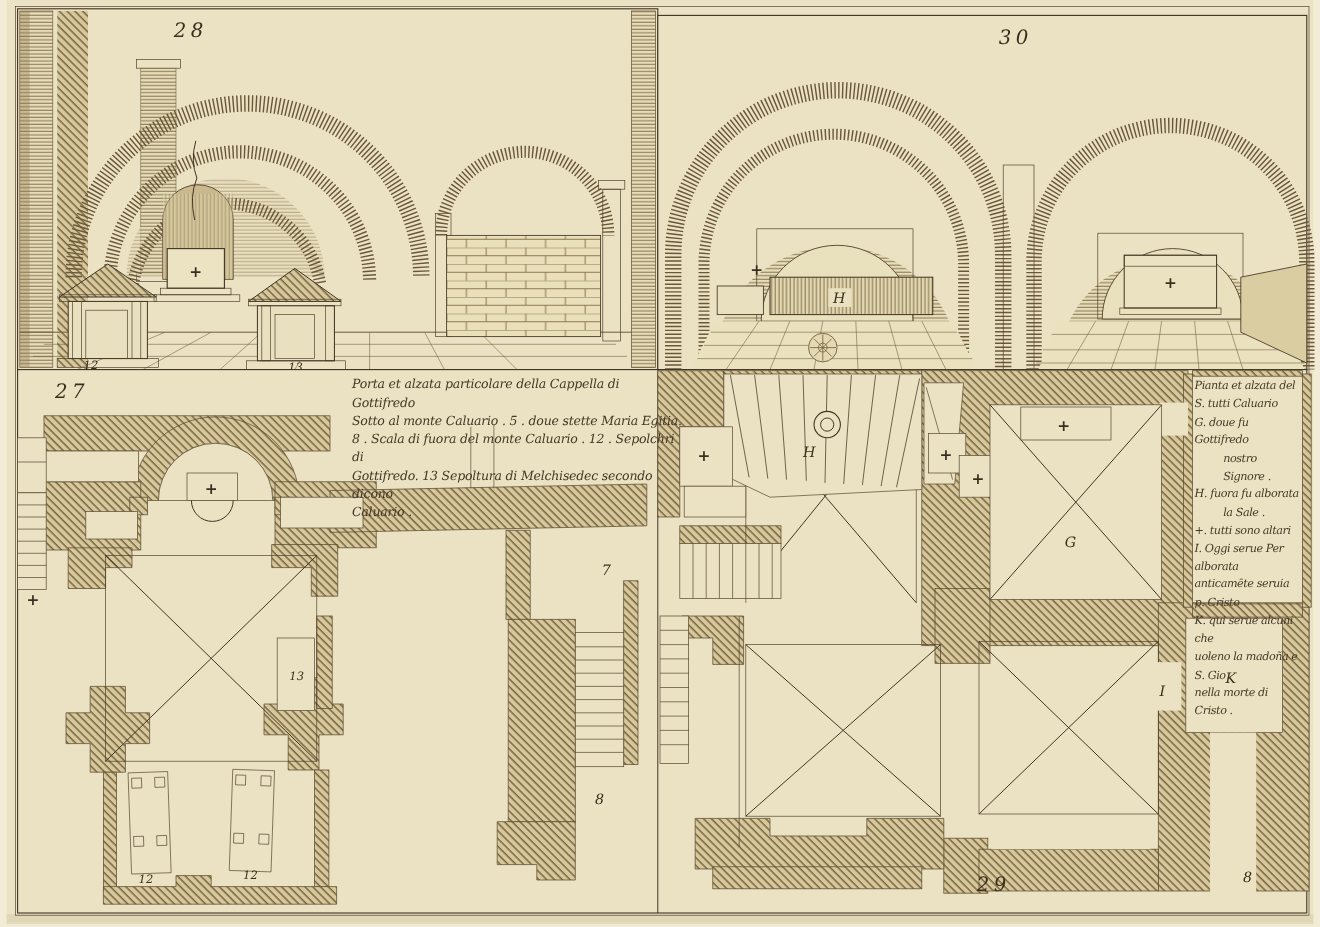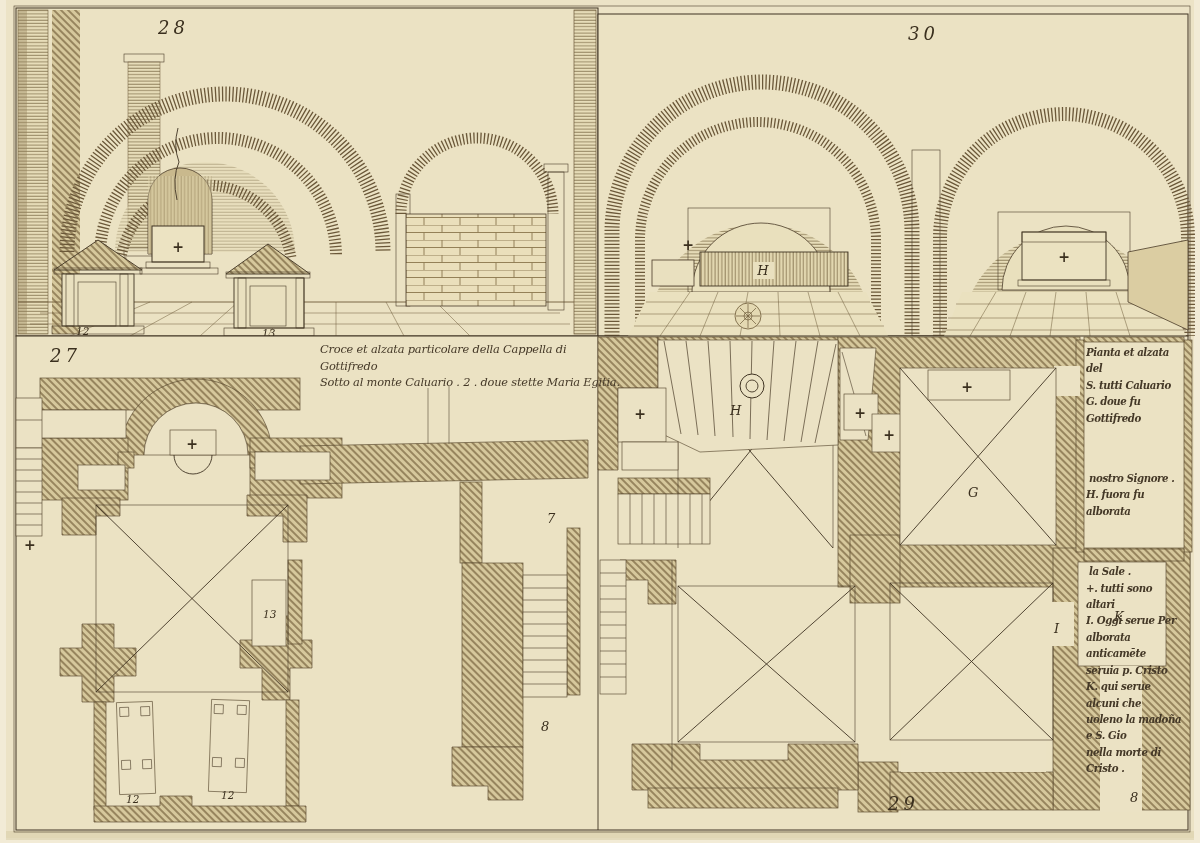--- a/index.html
+++ b/index.html
@@ -14,22 +14,22 @@
   .med{stroke:#3f3322;stroke-width:.9;fill:none;}
   .ring{fill:none;stroke:#6b5839;stroke-dasharray:1.3 2.2;}
   .lbl{font-family:"DejaVu Serif",serif;font-style:italic;fill:#3a2f1e;}
   .n18{font-size:18px;letter-spacing:4px;}
   .n13{font-size:13px;}
   .n10{font-size:10.5px;}
   .cross{font-size:14px;font-weight:bold;font-style:normal;}
   
   .caption{position:absolute;color:#443827;font-style:italic;}
   #cap-center{left:320px;top:341px;width:302px;font-size:11.4px;line-height:16.6px;letter-spacing:-.2px;}
-  #cap-right{left:1086px;top:344px;width:96px;font-size:10.2px;line-height:16.4px;letter-spacing:-.4px;overflow:hidden;font-weight:bold;}
-  #cap-right .ln:nth-child(4),#cap-right .ln:nth-child(6){padding-left:3px;margin-top:44px;}
+  #cap-right{left:1086px;top:344px;width:96px;font-size:10.2px;line-height:16.4px;letter-spacing:-.4px;overflow:hidden;}
+  #cap-right .ln:nth-child(4),#cap-right .ln:nth-child(6){padding-left:26px;}
 </style>
 </head>
 <body>
 
 <div id="stage">
 <svg id="plate-svg" width="1200" height="843" viewBox="0 0 1200 843">
   <defs>
     <pattern id="hx" patternUnits="userSpaceOnUse" width="5" height="5" patternTransform="rotate(-45)">
       <rect width="5" height="5" fill="#d6c89c"></rect>
       <line x1="1" y1="0" x2="1" y2="5" stroke="#75613c" stroke-width="1.3"></line>
@@ -393,22 +393,25 @@
         <line x1="600" y1="677" x2="626" y2="677"></line>
       </g>
     </g>
     <line x1="672" y1="560" x2="672" y2="770" class="thin"></line>
 
     <text x="888" y="810" class="lbl n18">29</text>
   </g>
 </svg>
 
 <div id="cap-center" class="caption">
-  <div class="ln">Croce et alzata particolare della Cappella di Gottifredo</div>
-  <div class="ln">Sotto al monte Caluario . 2 . doue stette Maria Egitia.</div>
+  <div class="ln">Porta et alzata particolare della Cappella di Gottifredo</div>
+  <div class="ln">Sotto al monte Caluario . 5 . doue stette Maria Egitia.</div>
+  <div class="ln">8 . Scala di fuora del monte Caluario . 12 .  Sepolchri di</div>
+  <div class="ln">Gottifredo. 13 Sepoltura di Melchisedec secondo dicono</div>
+  <div class="ln">Caluario .</div>
 </div>
 <div id="cap-right" class="caption">
   <div class="ln">Pianta et alzata del</div>
   <div class="ln">S. tutti Caluario</div>
   <div class="ln">G. doue fu Gottifredo</div>
   <div class="ln">nostro Signore .</div>
   <div class="ln">H. fuora fu alborata</div>
   <div class="ln">la Sale .</div>
   <div class="ln">+. tutti sono altari</div>
   <div class="ln">I. Oggi serue Per alborata</div>

